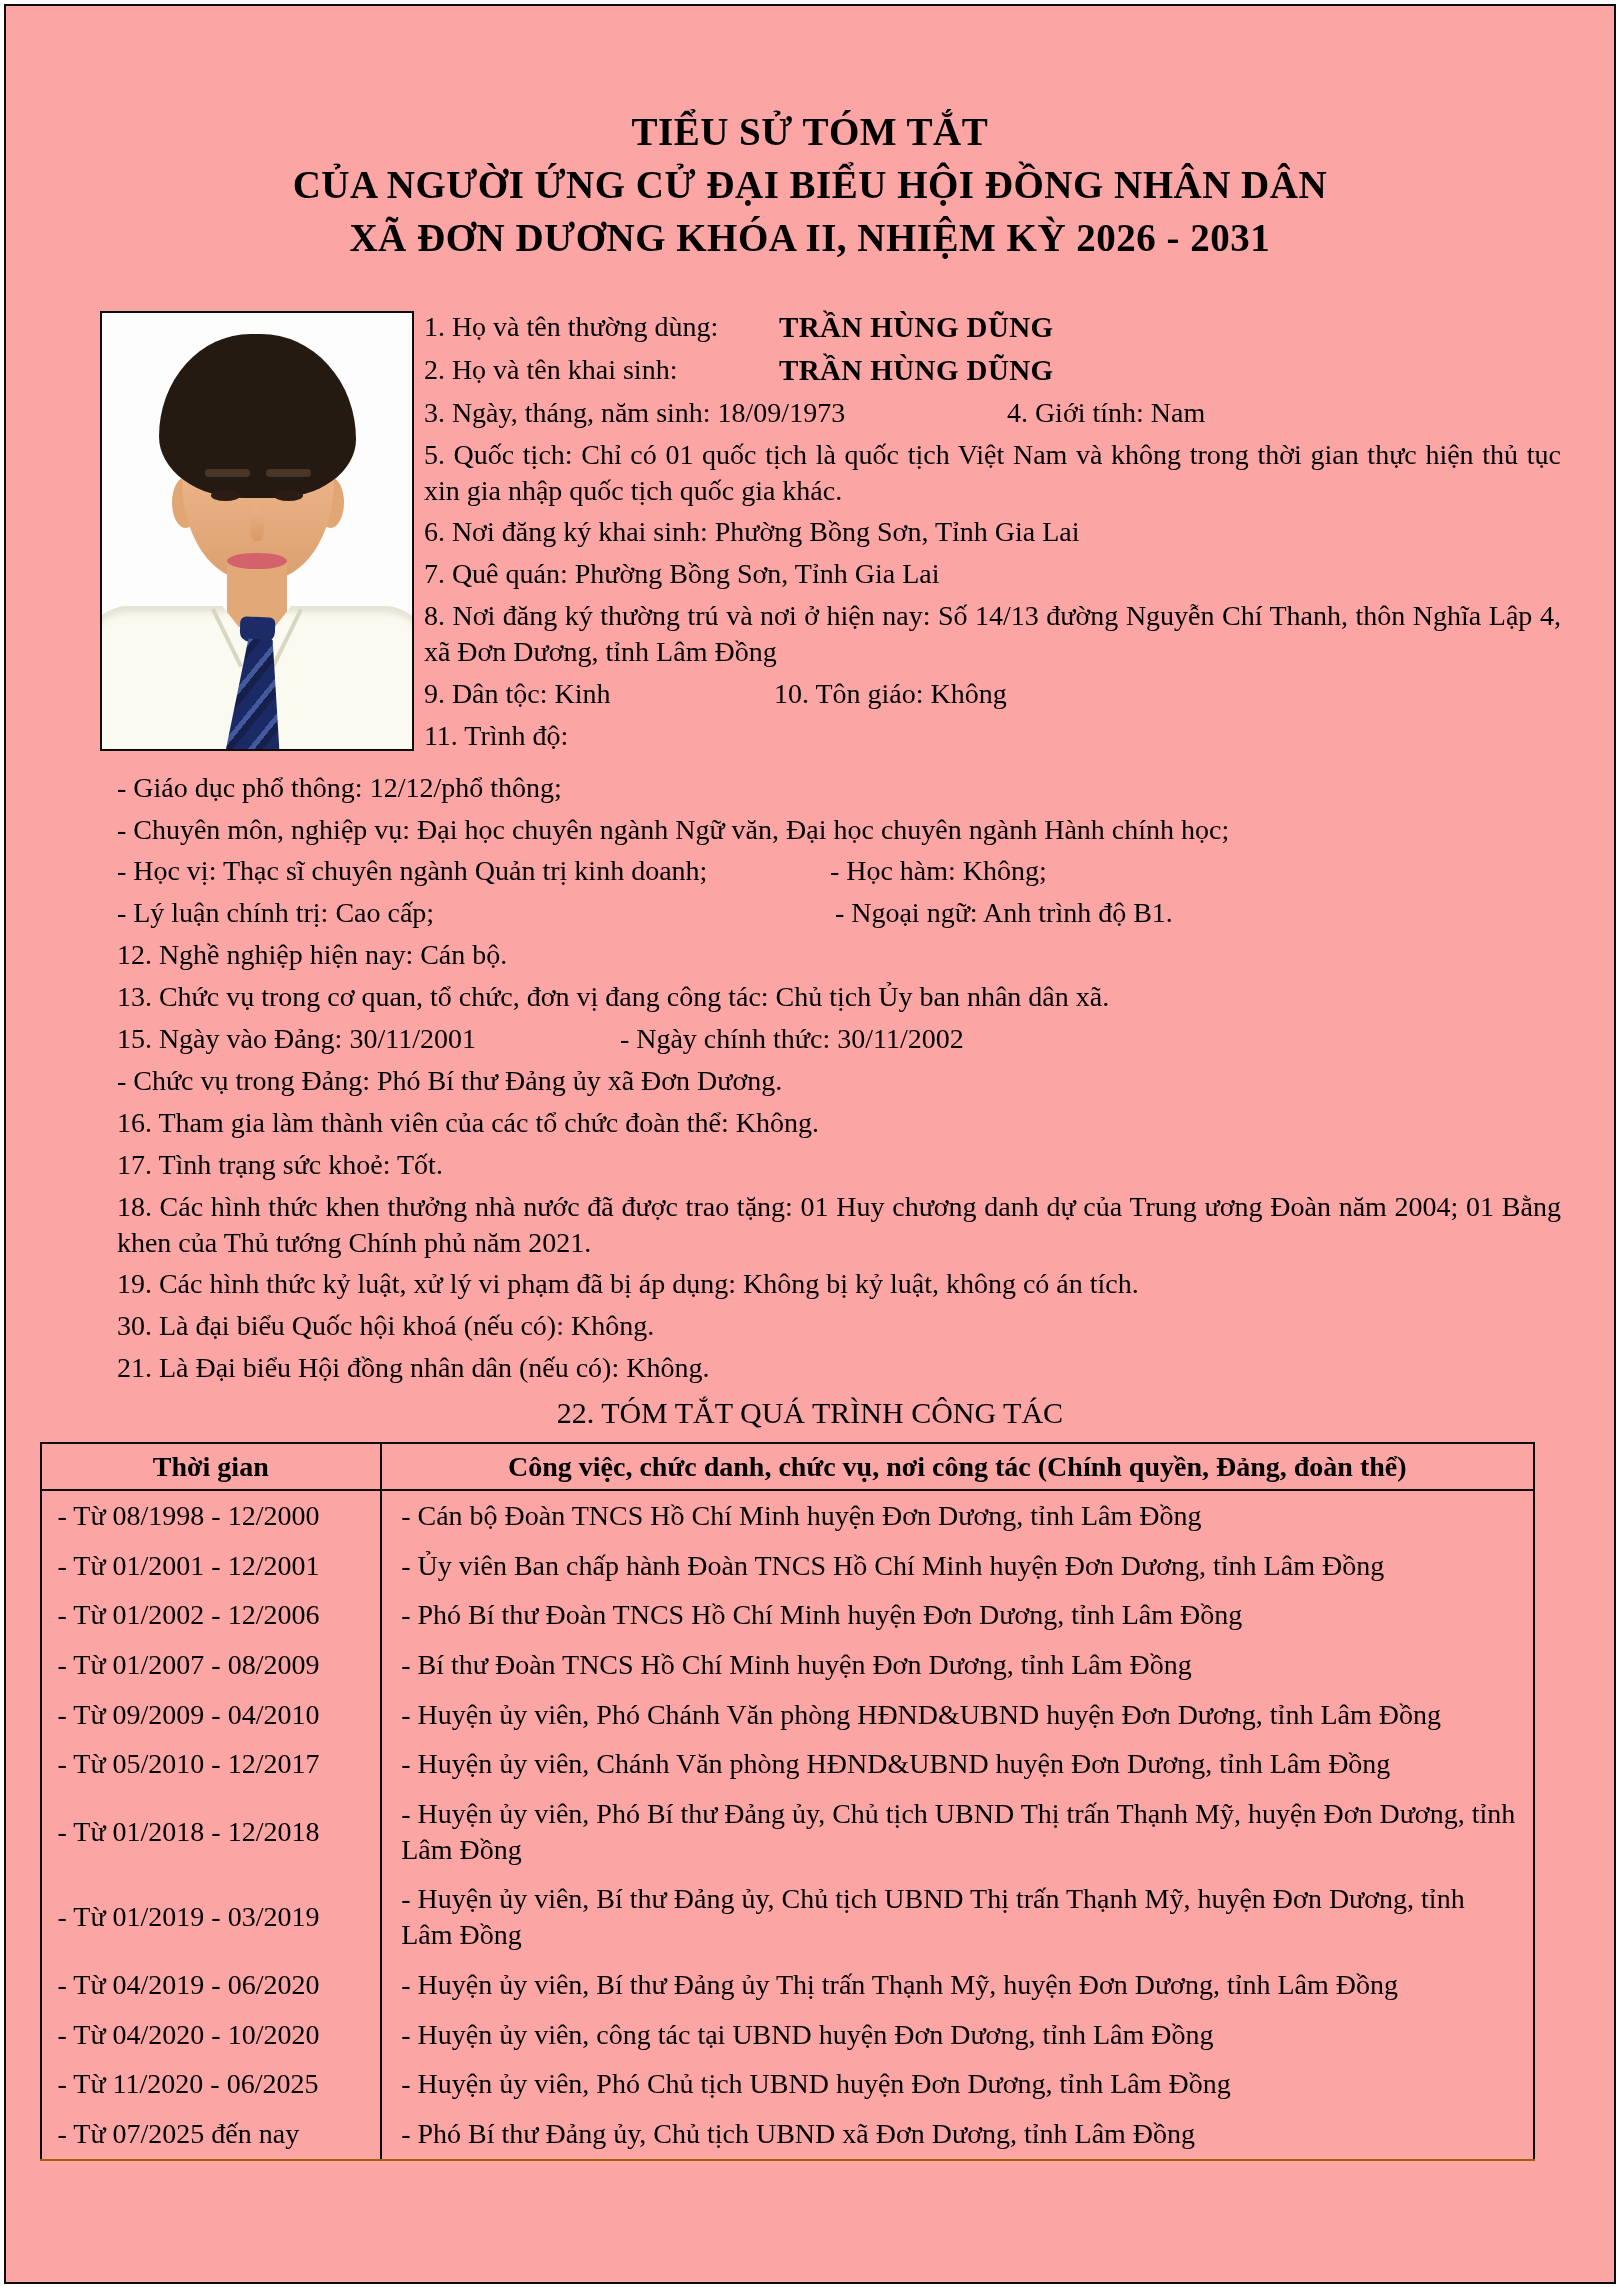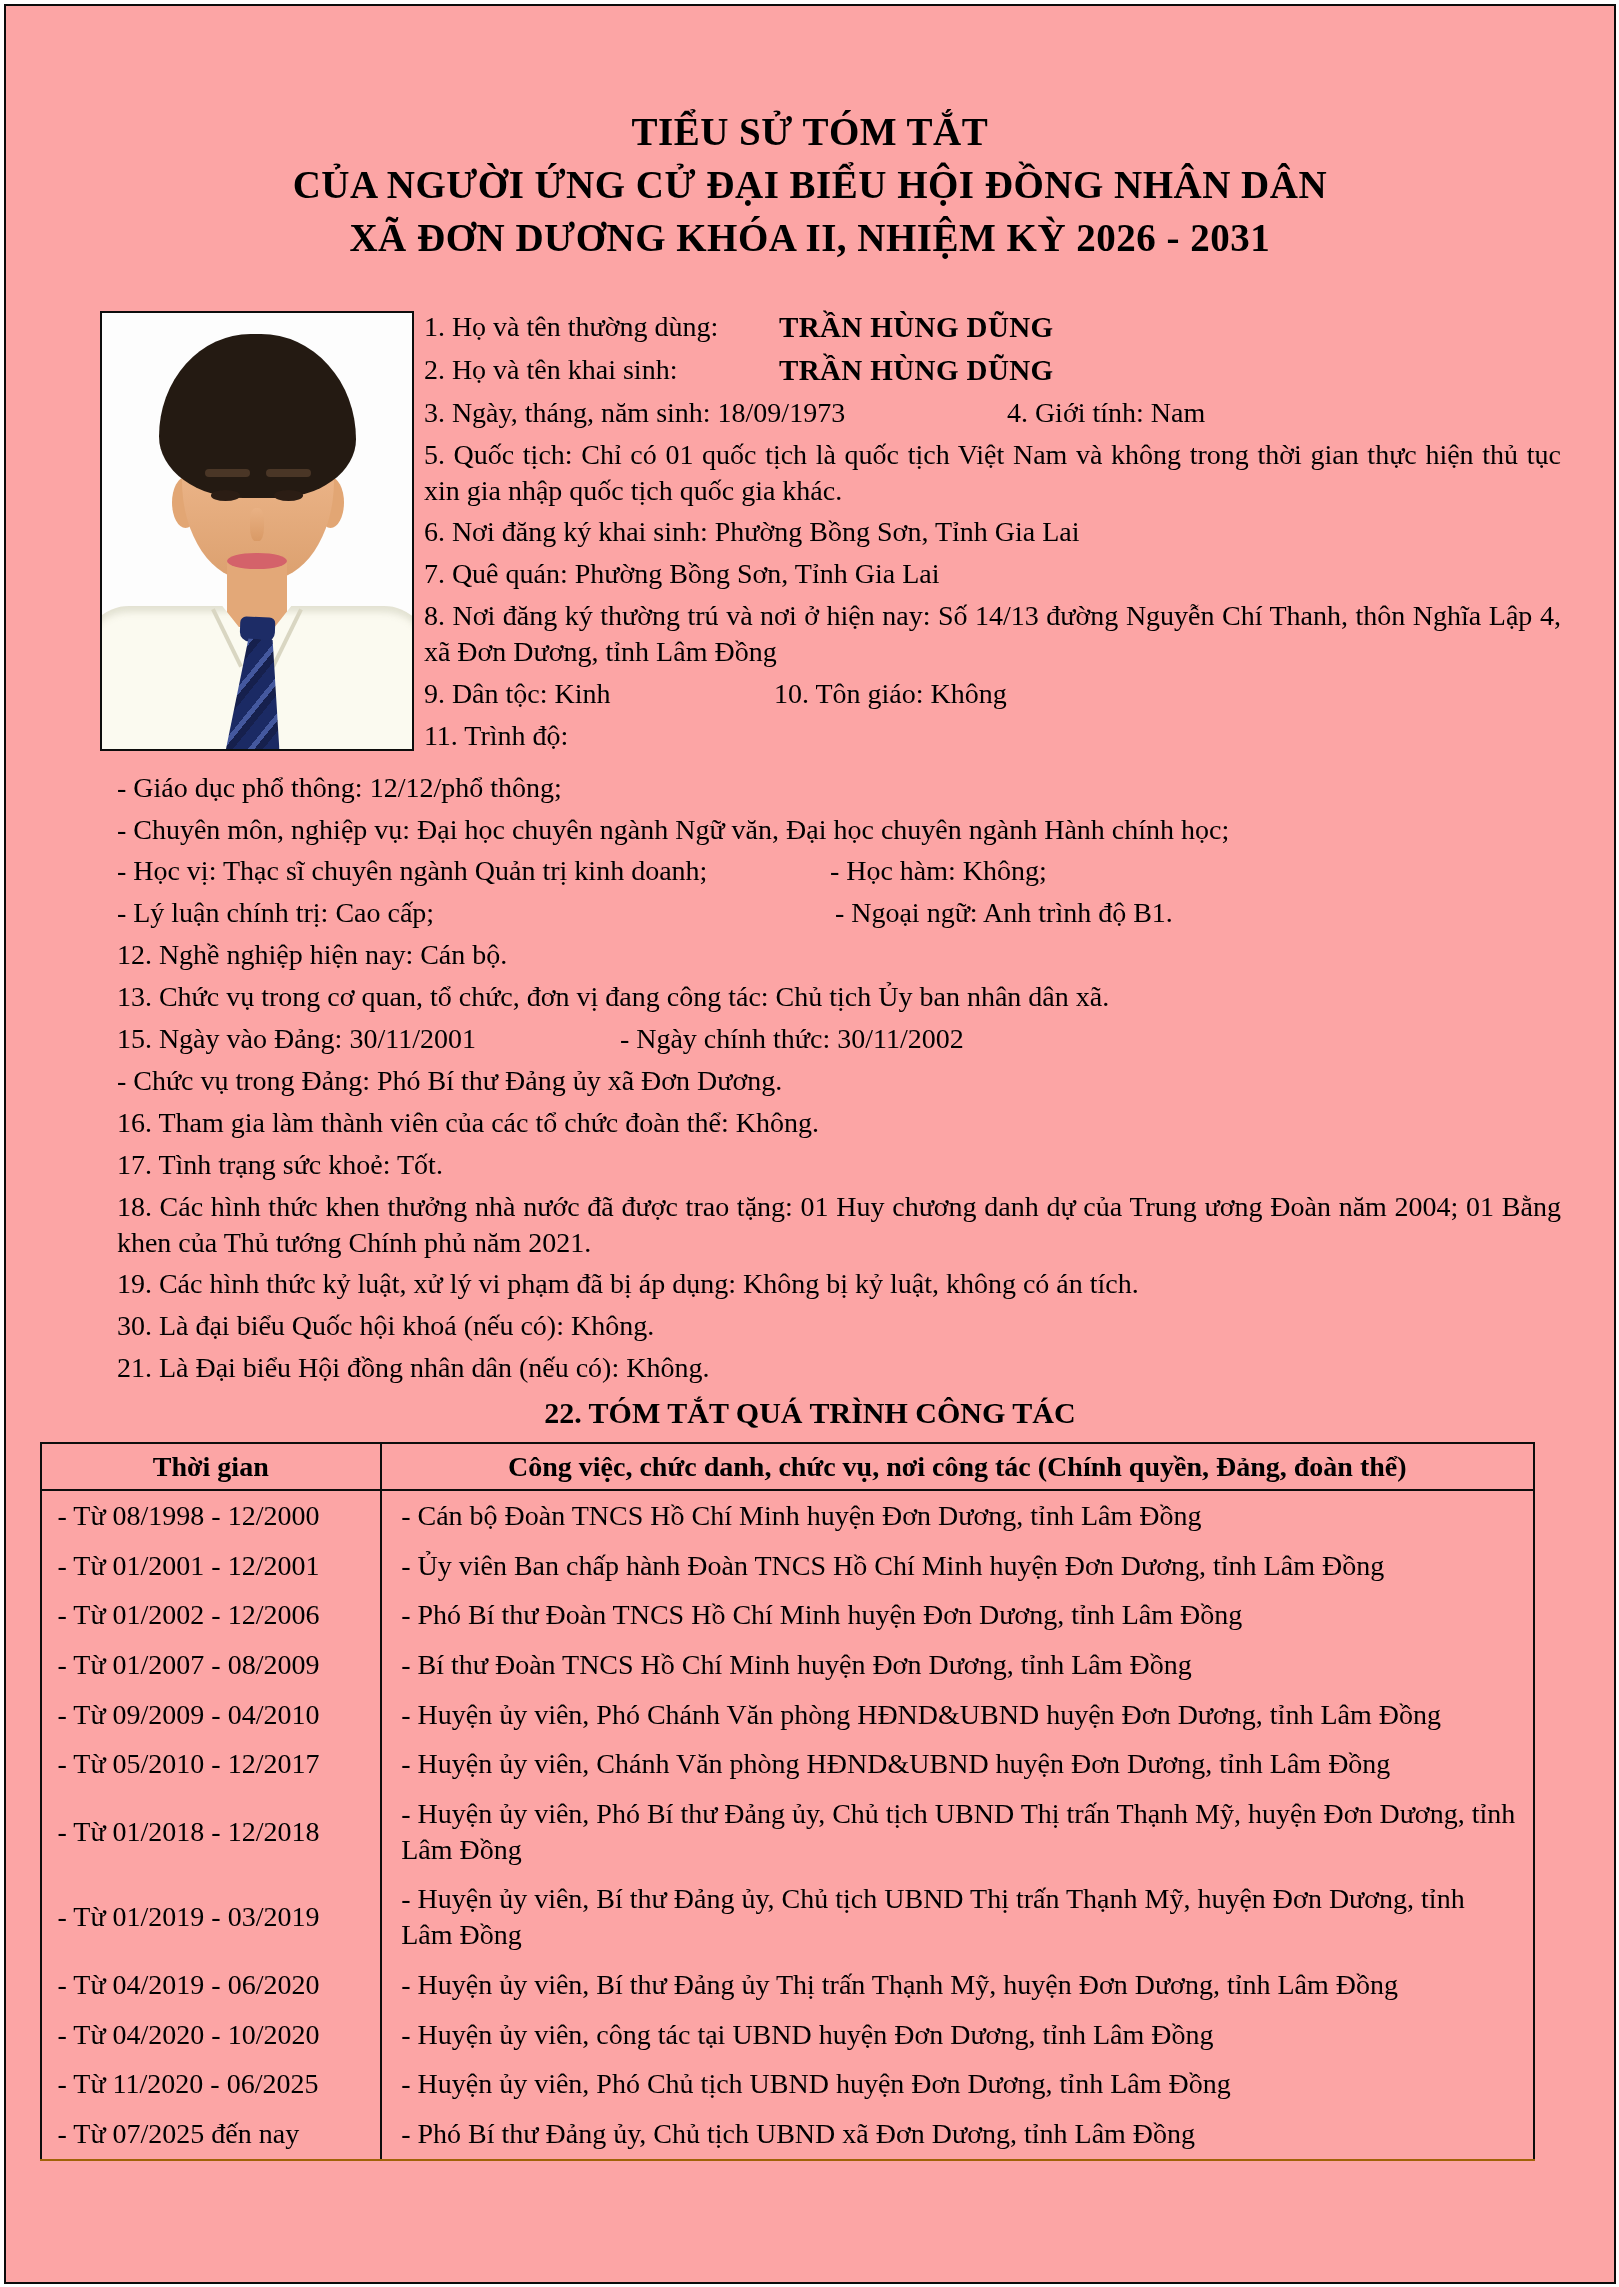--- a/index.html
+++ b/index.html
@@ -52,21 +52,21 @@
   .info1{margin:45px 53px 0 418px;}
   .info2{margin:15.6px 53px 0 111px;}
   .info p{margin:0 0 5.9px 0;}
   .just{text-align:justify;}
   .name{font-weight:bold;font-size:29px;letter-spacing:0.4px;}
   .tab{display:inline-block;vertical-align:top;}
   .t365{width:355px}.t598{width:583px}.t359{width:350px}
   .t516{width:503px}.t731{width:713px}.t736{width:718px}
 
   
-  .career-heading{margin:9.8px 0 11.7px 0;text-align:center;font-weight:bold;
+  .career-heading{margin:9.8px 0 11.7px 0;text-align:center;font-weight:normal;
         font-size:30px;}
   table.career{margin-left:34px;width:1495px;border-collapse:collapse;
         table-layout:fixed;font-size:28px;line-height:36px;}
   table.career th,table.career td{border-left:2px solid #0d0d0d;
         border-right:2px solid #0d0d0d;vertical-align:middle;}
   table.career thead th{border-top:2.9px solid #0d0d0d;
         border-bottom:2px solid #0d0d0d;font-weight:bold;text-align:center;
         padding:4.9px 3.9px;}
   th.col-time,td.time{width:330px;}
   td.time{padding:6.8px 5.9px 6.8px 15.6px;white-space:nowrap;}

